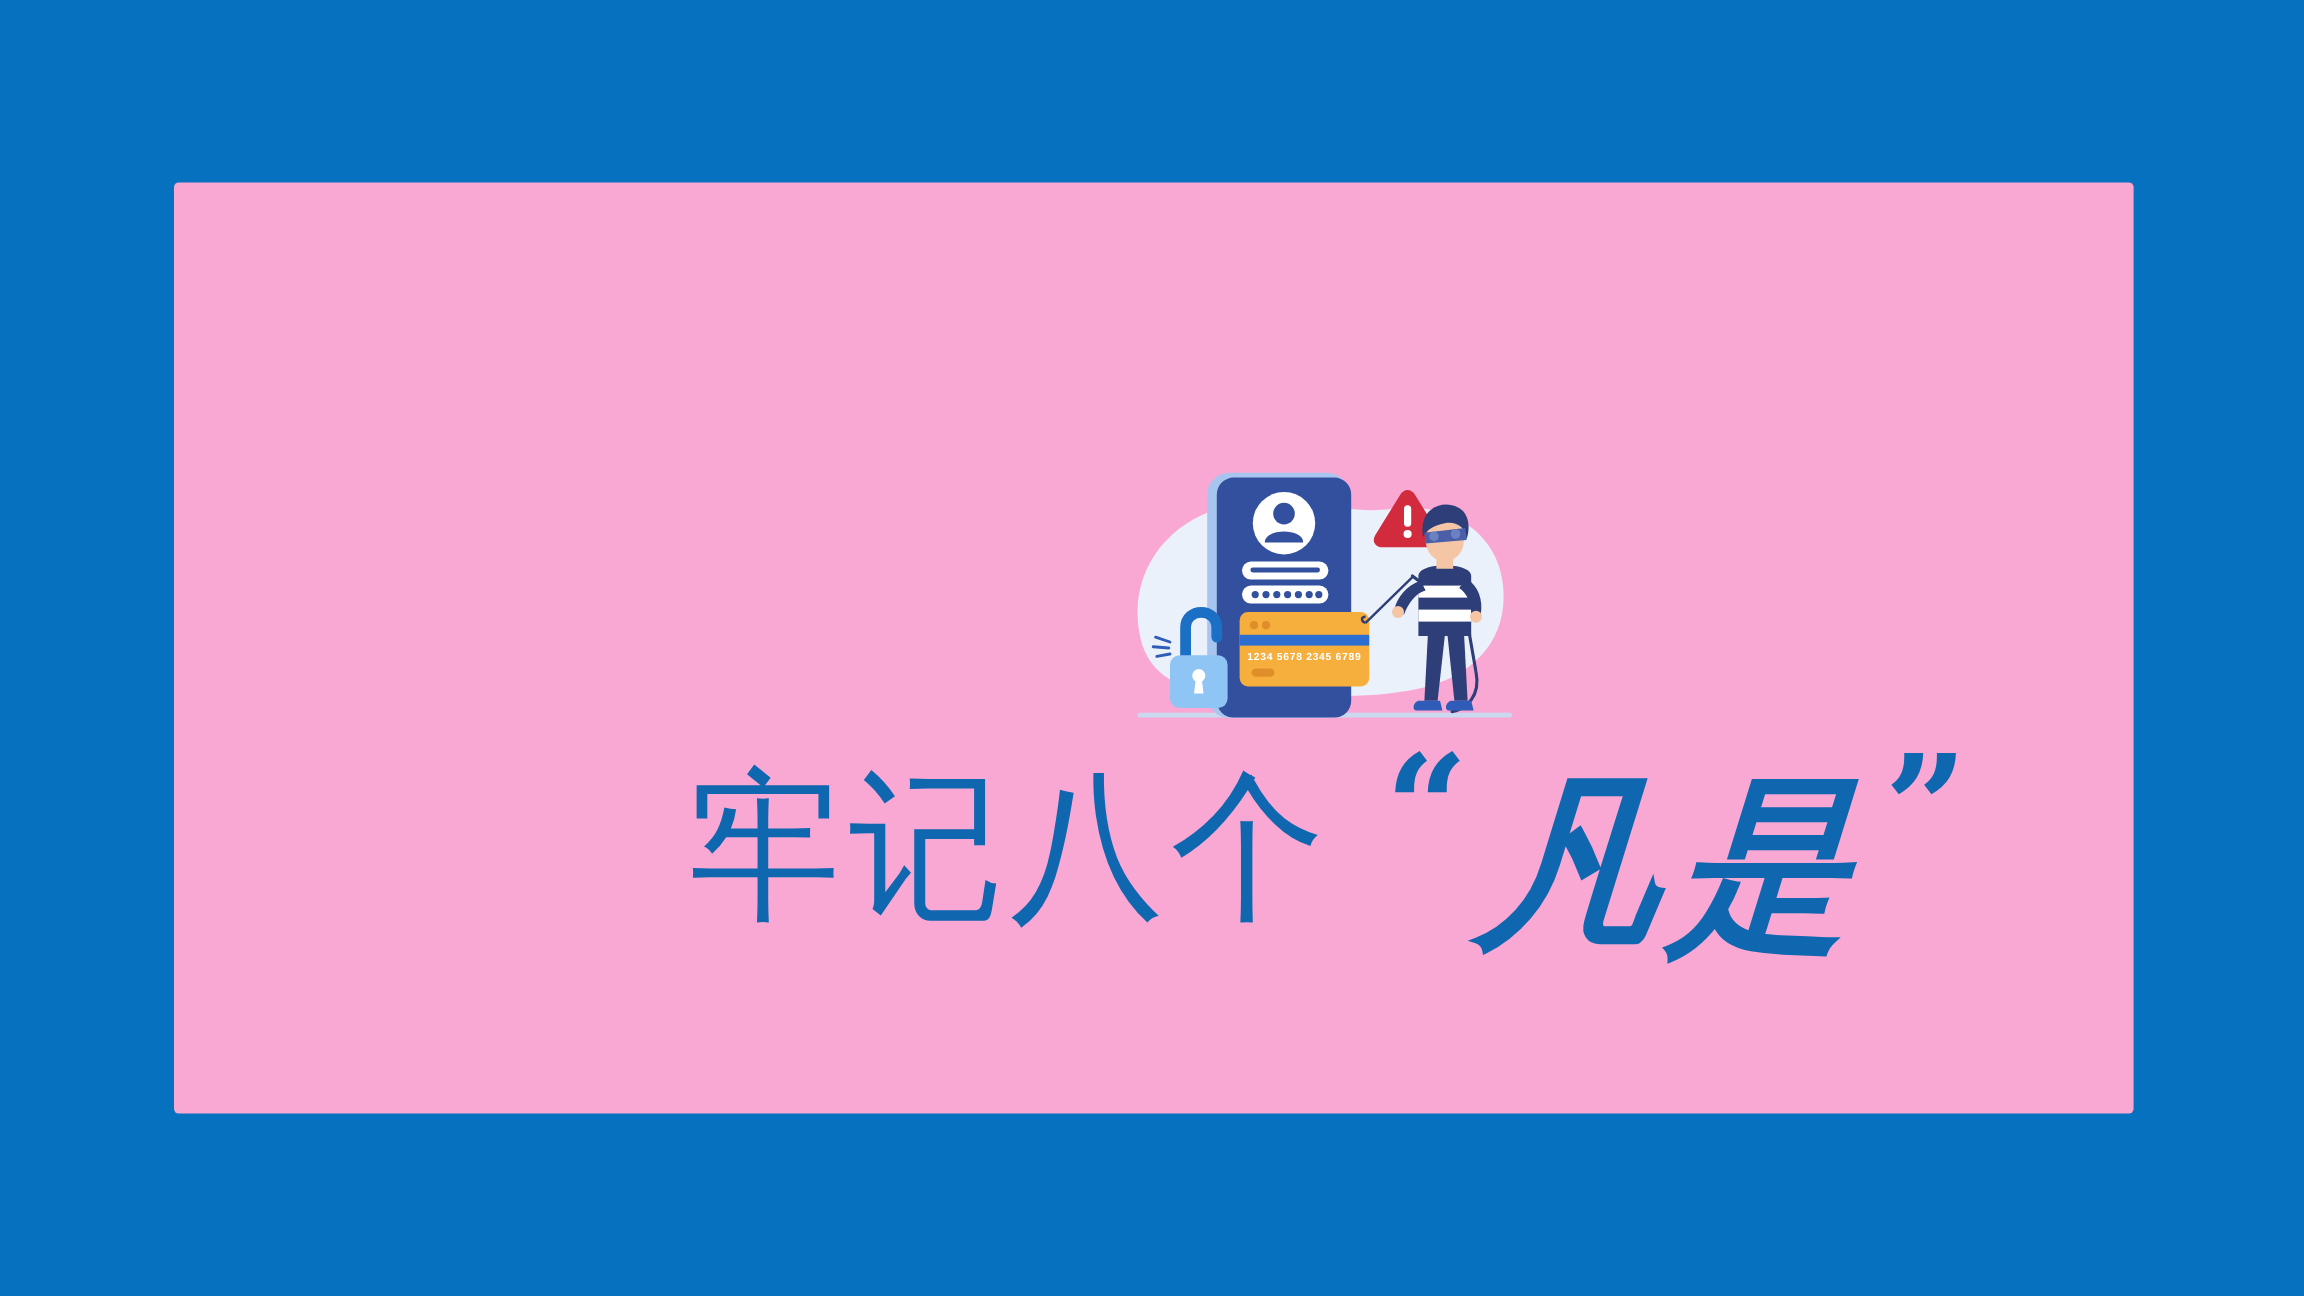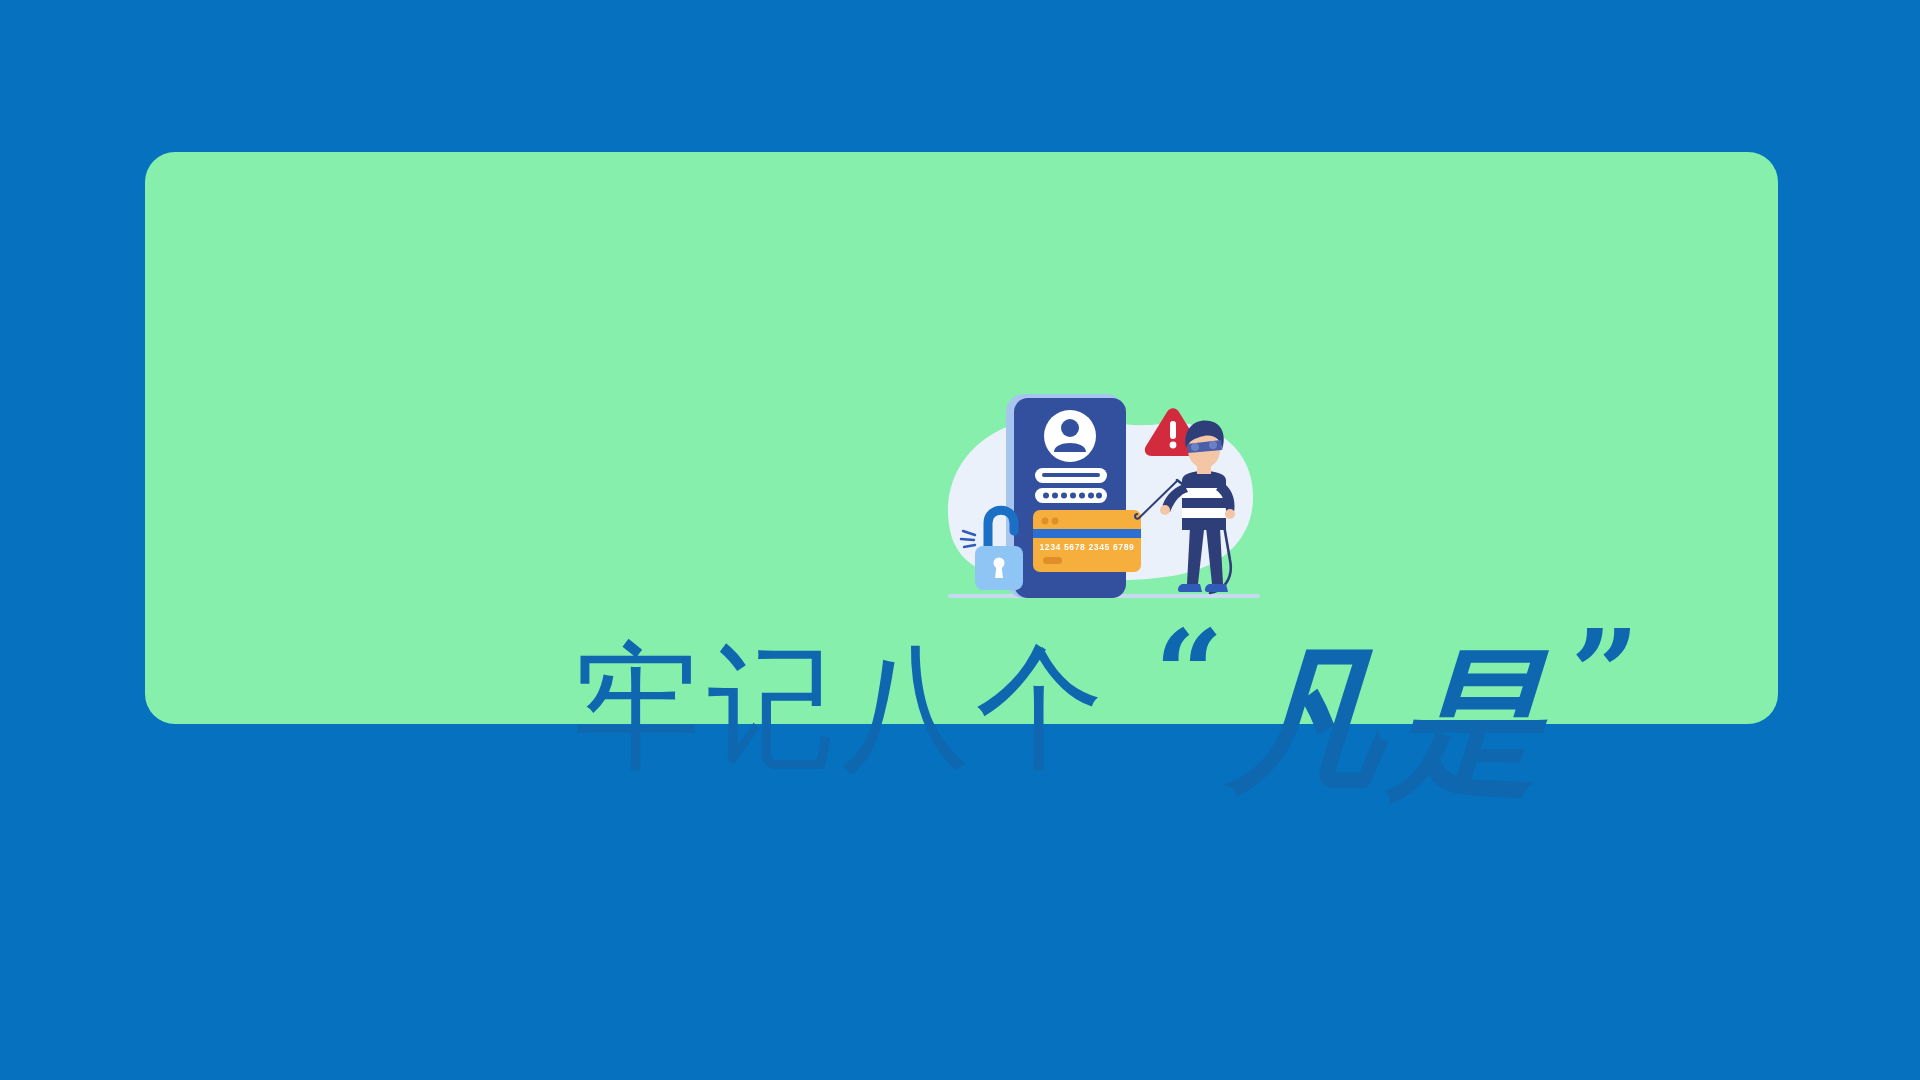--- a/index.html
+++ b/index.html
@@ -10,23 +10,23 @@
   }
   body {
     background:#0571BF;
     position:relative;
   }
 
   
   #slide-card {
     position:absolute;
     left:145px; top:152px;
-    width:1633px; height:572px;
-    background:#86efac;
-    border-radius:30px;
+    width:1633px; height:776px;
+    background:#f9a8d4;
+    border-radius:4px;
   }
 
   
   #illustration {
     position:absolute;
     left:789px; top:236px;
     width:340px; height:235px;
   }
   #illustration svg { display:block; width:100%; height:100%; }
 

